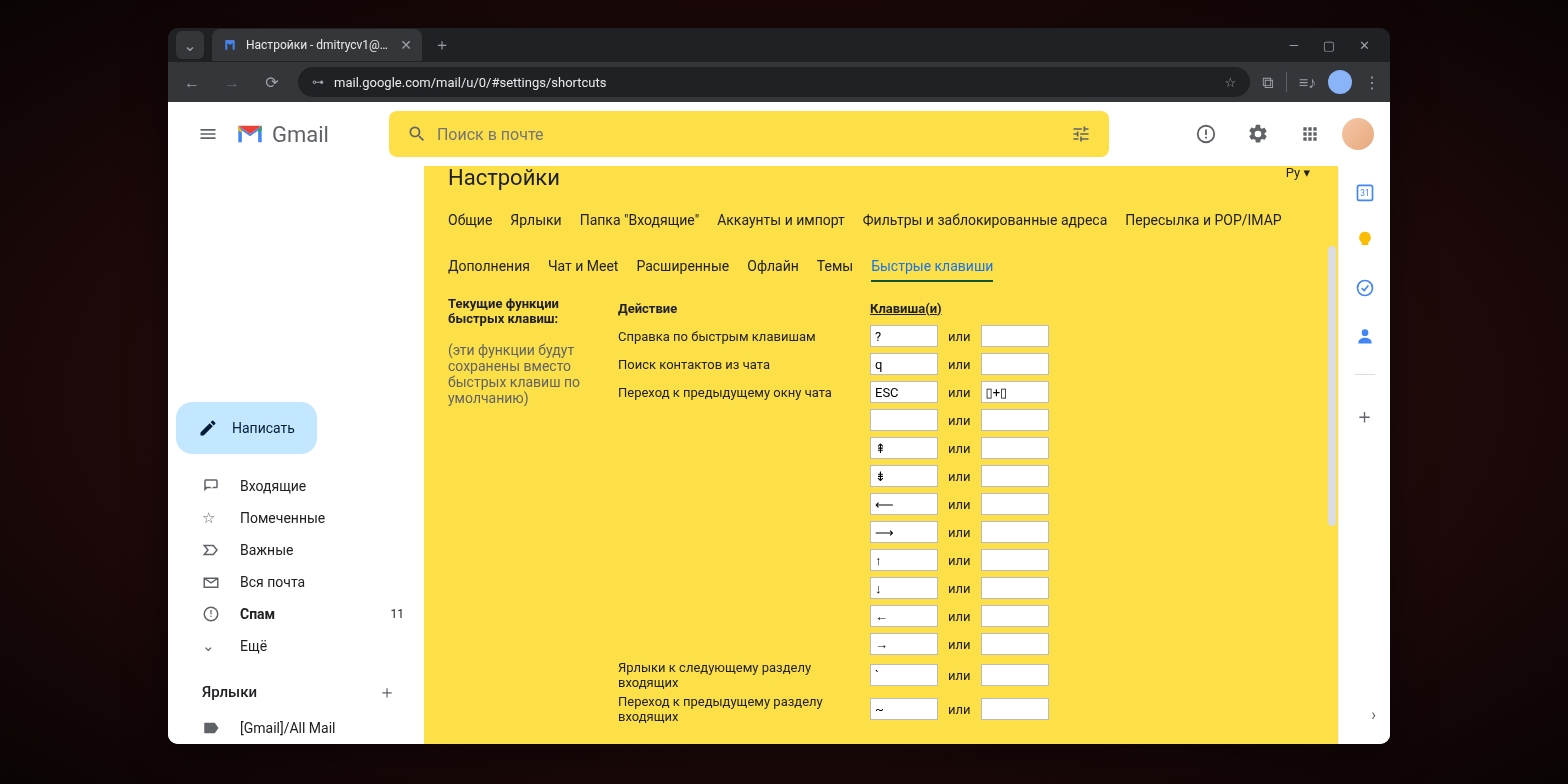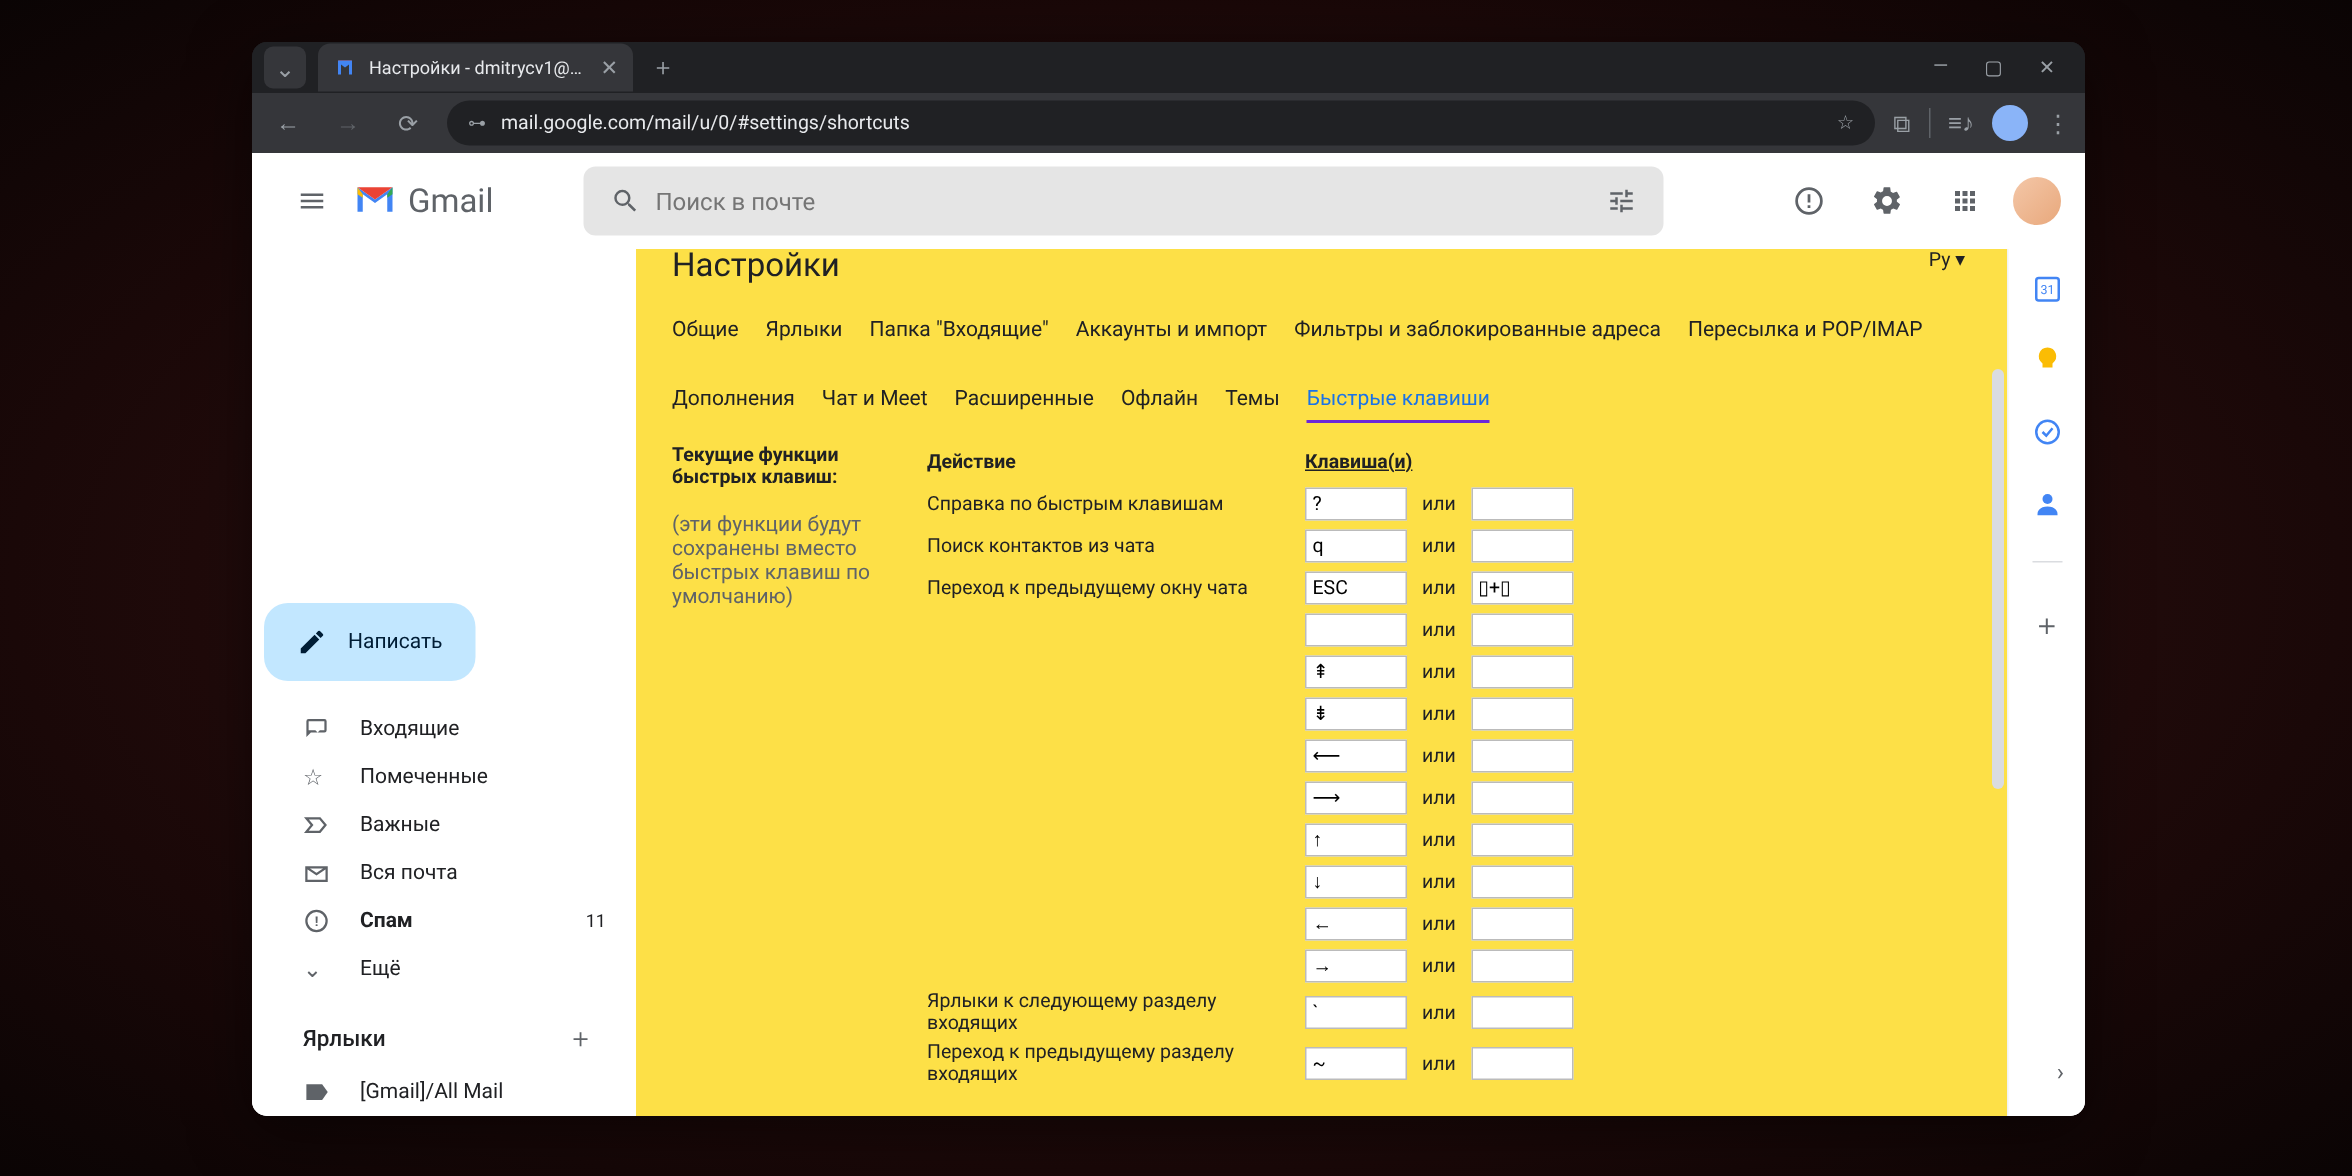--- a/index.html
+++ b/index.html
@@ -20,24 +20,24 @@
 .addressbar { flex:1; height:30px; background:#202124; border-radius:15px; display:flex; align-items:center; padding:0 14px; color:#9aa0a6; font-size:13px; }
 .addr-icon { margin-right:10px; font-size:12px; }
 .addr-text { color:#e8eaed; }
 .addr-star { margin-left:auto; color:#9aa0a6; cursor:pointer; }
 .ext-icon { color:#9aa0a6; cursor:pointer; font-size:16px; }
 .vdiv { width:1px; height:20px; background:#5f6368; }
 .avatar-small { width:24px; height:24px; border-radius:50%; background:#8ab4f8; }
 .content { height:calc(100% - 74px); background:#fff; display:flex; position:relative; }
 .gmail-header { position:absolute; top:0; left:0; right:0; height:64px; background:#fff; display:flex; align-items:center; padding:0 16px; z-index:10; }
 .burger { width:48px; height:48px; display:flex; align-items:center; justify-content:center; cursor:pointer; color:#5f6368; }
-.gmail-logo { display:flex; align-items:flex-start; gap:8px; margin-left:4px; }
+.gmail-logo { display:flex; align-items:center; gap:8px; margin-left:4px; }
 .gmail-m { width:28px; height:22px; }
 .gmail-text { font-size:22px; color:#5f6368; font-weight:400; }
-.search-box { margin-left:60px; flex:1; max-width:720px; height:46px; background:#e5e5e5; border-radius:8px; display:flex; align-items:center; padding:0 8px; }
+.search-box { margin-left:60px; flex:1; max-width:720px; height:46px; background:#fde047; border-radius:8px; display:flex; align-items:center; padding:0 8px; }
 .search-icon { padding:0 10px; color:#5f6368; cursor:pointer; }
 .search-input { flex:1; border:none; background:transparent; font-size:16px; color:#5f6368; outline:none; }
 .tune-icon { padding:0 10px; color:#5f6368; cursor:pointer; }
 .header-actions { margin-left:auto; display:flex; align-items:center; gap:12px; }
 .header-icon { width:40px; height:40px; display:flex; align-items:center; justify-content:center; color:#5f6368; cursor:pointer; border-radius:50%; }
 .avatar-big { width:32px; height:32px; border-radius:50%; background:linear-gradient(135deg,#f4c7a8,#e8a87c); }
 .gmail-body { position:absolute; top:64px; left:0; right:0; bottom:0; display:flex;align-items:flex-end; }
 .sidebar { width:256px; padding:8px 8px 0 8px; background:#fff; }
 .compose-btn { display:flex; align-items:center; gap:14px; background:#c2e7ff; border-radius:16px; padding:16px 22px; font-size:14px; color:#001d35; cursor:pointer; width:fit-content; margin-bottom:16px; }
 .nav-list { list-style:none; }
@@ -46,21 +46,21 @@
 .nav-item .count { margin-left:auto; font-size:12px; color:#5f6368; }
 .nav-item.bold { font-weight:700; }
 .nav-item.bold .count { font-weight:400; color:#202124; }
 .labels-header { display:flex; align-items:center; justify-content:space-between; padding:18px 20px 8px 26px; font-size:15px; font-weight:500; color:#202124; }
 .labels-header .plus { color:#5f6368; cursor:pointer; font-size:18px; }
 .main-panel { flex:1; background:#fde047; border-radius:16px 0 0 0; padding:16px 24px; overflow:auto; margin-right:52px; position:relative; }
 .settings-title { font-size:22px; color:#202124; margin-bottom:16px; }
 .lang-switch { position:absolute; right:28px; top:16px; font-size:13px; color:#202124; cursor:pointer; }
 .tabs { display:flex; flex-wrap:wrap; gap:18px; border-bottom:none; margin-bottom:14px; }
 .tab-item { font-size:14px; color:#1a73e8; cursor:pointer; padding:6px 0; }
-.tab-item.active { color:#1a73e8; border-bottom:2px solid #6d28d9; }
+.tab-item.active { color:#1a73e8; border-bottom:2px solid #14532d; }
 .tab-item.plain { color:#202124; }
 .settings-content { display:flex; gap:0; font-size:13px; color:#202124; }
 .section-label { width:170px; }
 .section-label strong { font-weight:700; }
 .section-label .sub { font-size:14px; color:#5f6368; margin-top:16px; }
 .shortcut-table { flex:1; }
 .shortcut-row { display:flex; align-items:center; margin-bottom:4px; min-height:24px; }
 .action-col { width:252px; }
 .action-col.header { font-weight:700; }
 .key-col { display:flex; align-items:center; gap:10px; }

